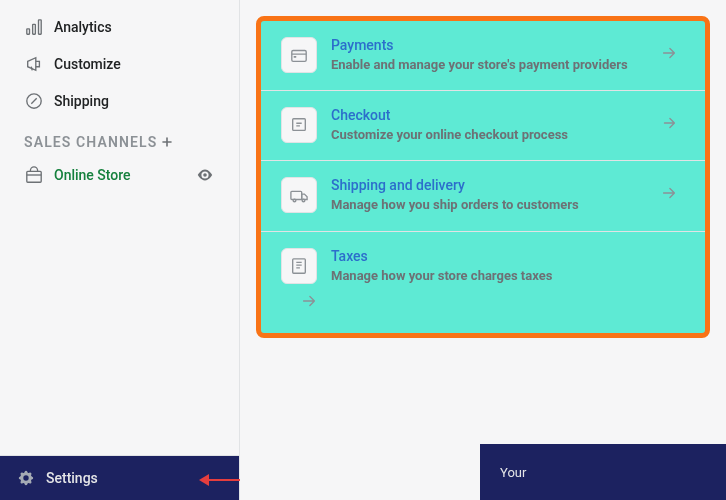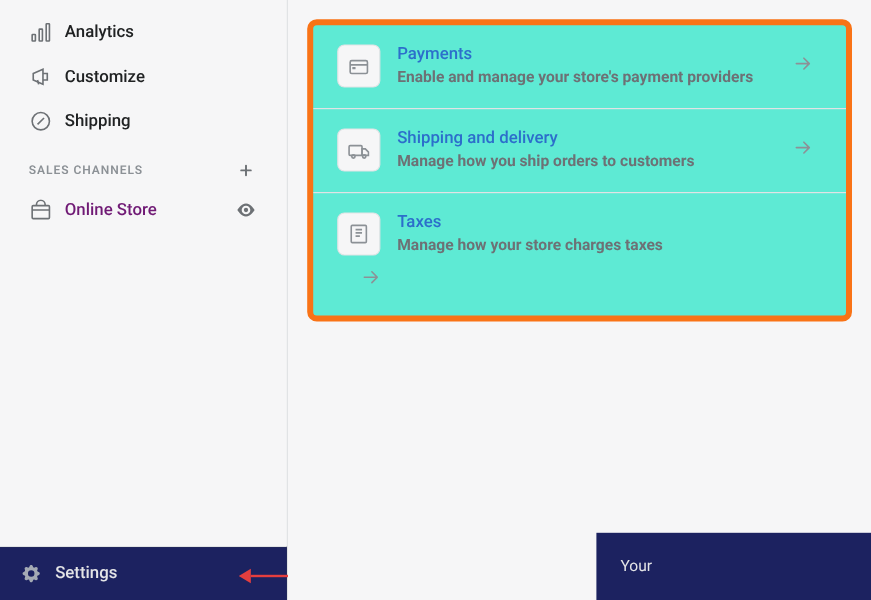--- a/index.html
+++ b/index.html
@@ -44,49 +44,48 @@
       color: #6d7175;
       flex-shrink: 0;
     }
 
     .sidebar-item .icon svg {
       width: 18px;
       height: 18px;
     }
 
     .sidebar-section-label {
-      font-size: 10px;
+      font-size: 14px;
       font-weight: 600;
       color: #8c9196;
       text-transform: uppercase;
       letter-spacing: 0.08em;
       padding: 12px 24px 4px;
       display: flex;
       align-items: center;
-      justify-content: space-between;
     }
 
     .sidebar-section-label .add-icon {
       cursor: pointer;
       color: #6d7175;
       width: 20px;
       height: 20px;
       display: flex;
       align-items: center;
       justify-content: center;
     }
 
     .sidebar-item-with-action {
       display: flex;
       align-items: center;
       padding: 8px 16px;
       cursor: pointer;
       border-radius: 6px;
       margin: 1px 8px;
-      color: #701a75;
+      color: #15803d;
       font-size: 14px;
       font-weight: 500;
       justify-content: space-between;
     }
 
     .sidebar-item-with-action .left {
       display: flex;
       align-items: center;
     }
 
@@ -261,21 +260,21 @@
 
     .settings-row-action svg {
       width: 18px;
       height: 18px;
     }
 
     
     .bottom-bar {
       position: absolute;
       bottom: 0;
-      left: 257px;
+      left: 240px;
       right: 0;
       height: 56px;
       background: #1c2260;
       display: flex;
       align-items: center;
       padding: 0 20px;
     }
 
     .bottom-bar-text {
       color: #e4e5e7;
@@ -387,20 +386,39 @@
             <div class="settings-row-desc">Enable and manage your store's payment providers</div>
           </div>
         </div>
         <div class="settings-row-action">
           <svg viewBox="0 0 20 20" fill="none" stroke="#8c9196" stroke-width="1.5">
             <path d="M4 10h12M11 5l5 5-5 5" stroke-linecap="round" stroke-linejoin="round"></path>
           </svg>
         </div>
       </div>
 
+      <div class="settings-row">
+        <div class="settings-row-left">
+          <div class="settings-row-icon">
+            <svg viewBox="0 0 20 20" fill="none" stroke="#8c9196" stroke-width="1.5">
+              <path d="M4 3h12a1 1 0 011 1v11a1 1 0 01-1 1H4a1 1 0 01-1-1V4a1 1 0 011-1z"></path>
+              <path d="M7 8h6M7 11h4"></path>
+            </svg>
+          </div>
+          <div class="settings-row-text">
+            <div class="settings-row-title">Checkout</div>
+            <div class="settings-row-desc">Customize your online checkout process</div>
+          </div>
+        </div>
+        <div class="settings-row-action">
+          <svg viewBox="0 0 20 20" fill="none" stroke="#8c9196" stroke-width="1.5">
+            <path d="M5 10h10M11 5l5 5-5 5" stroke-linecap="round" stroke-linejoin="round"></path>
+          </svg>
+        </div>
+      </div>
 
       <div class="settings-row">
         <div class="settings-row-left">
           <div class="settings-row-icon">
             <svg viewBox="0 0 20 20" fill="none" stroke="#8c9196" stroke-width="1.5">
               <rect x="1" y="6" width="12" height="9" rx="1"></rect>
               <path d="M13 9h3l3 3v3h-6V9z"></path>
               <circle cx="5" cy="16" r="1.5"></circle>
               <circle cx="15" cy="16" r="1.5"></circle>
             </svg>

